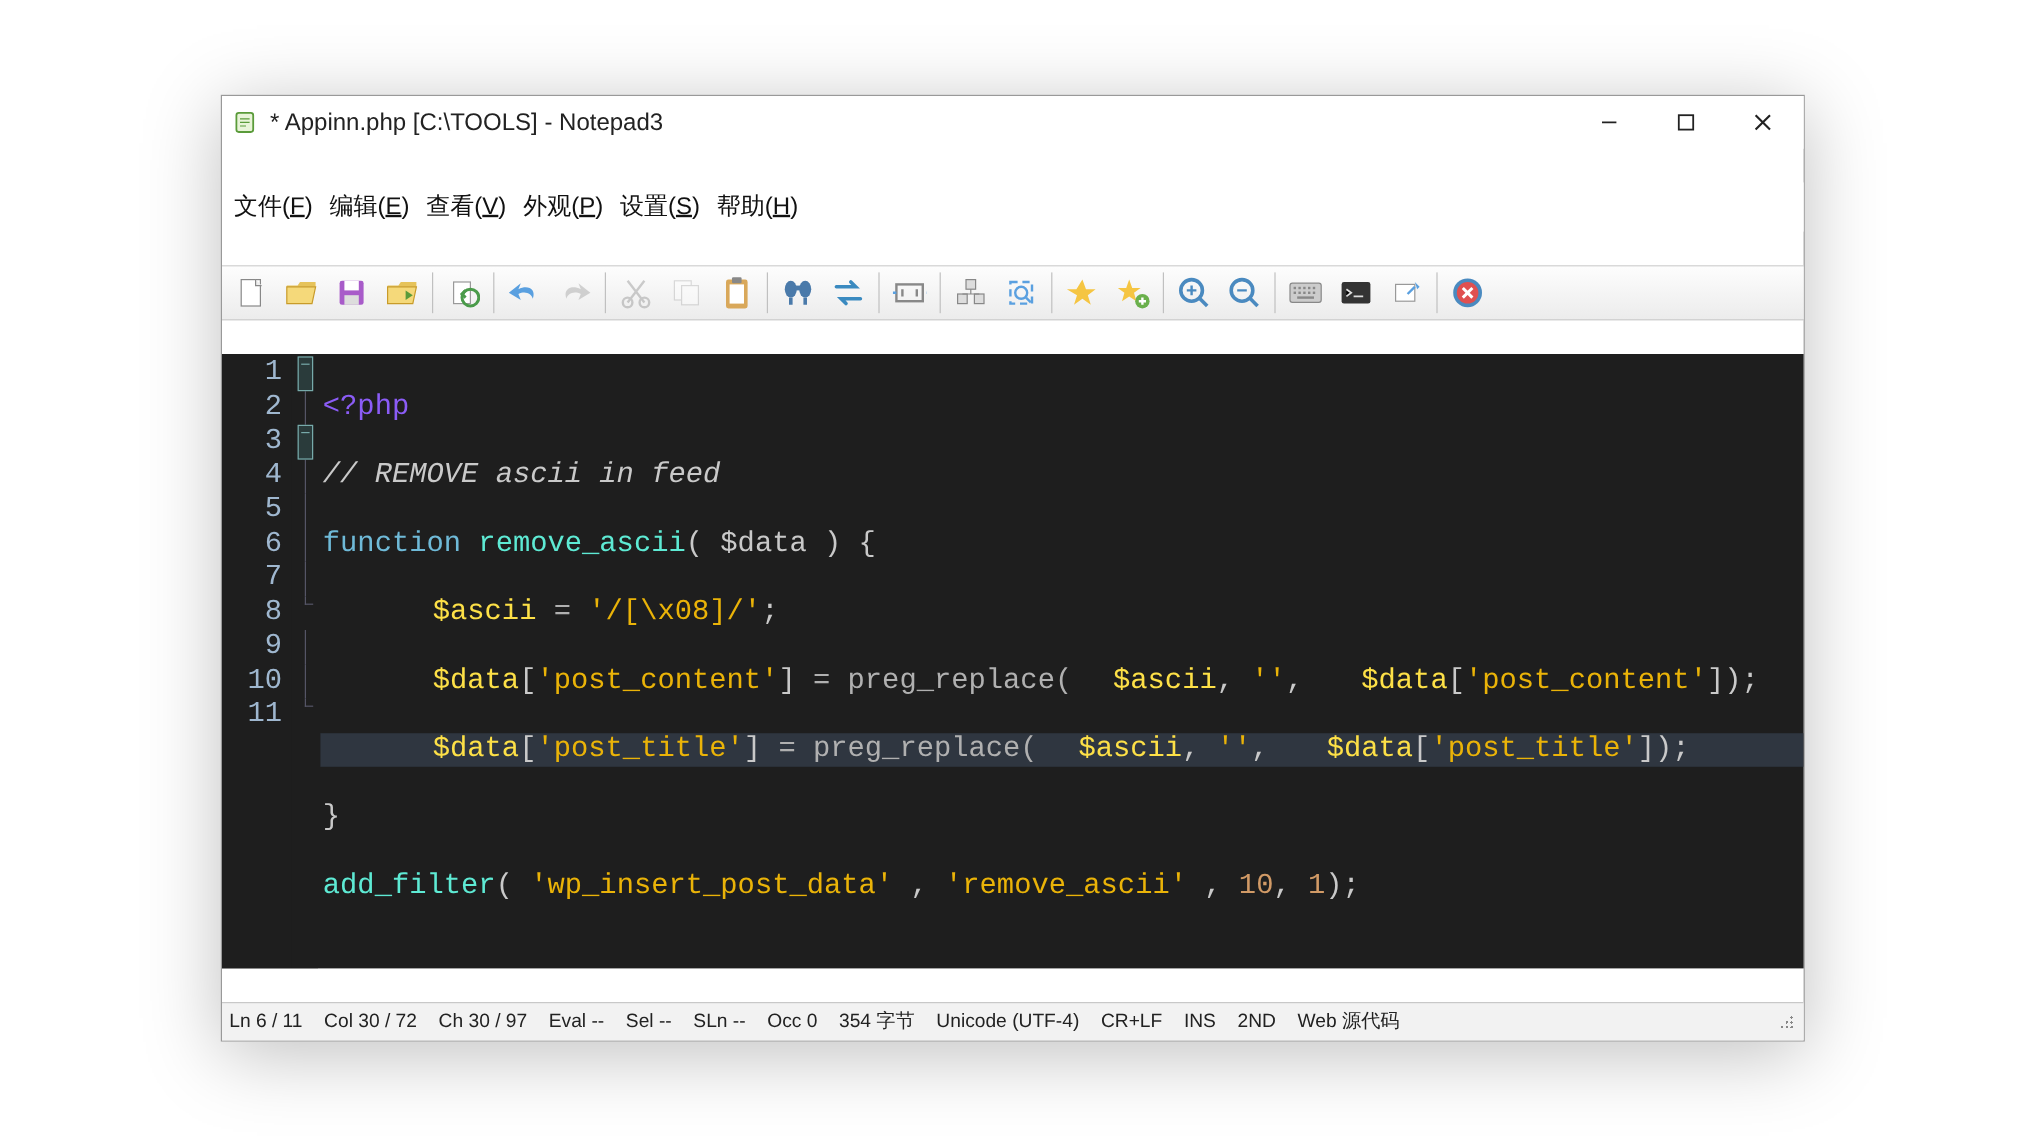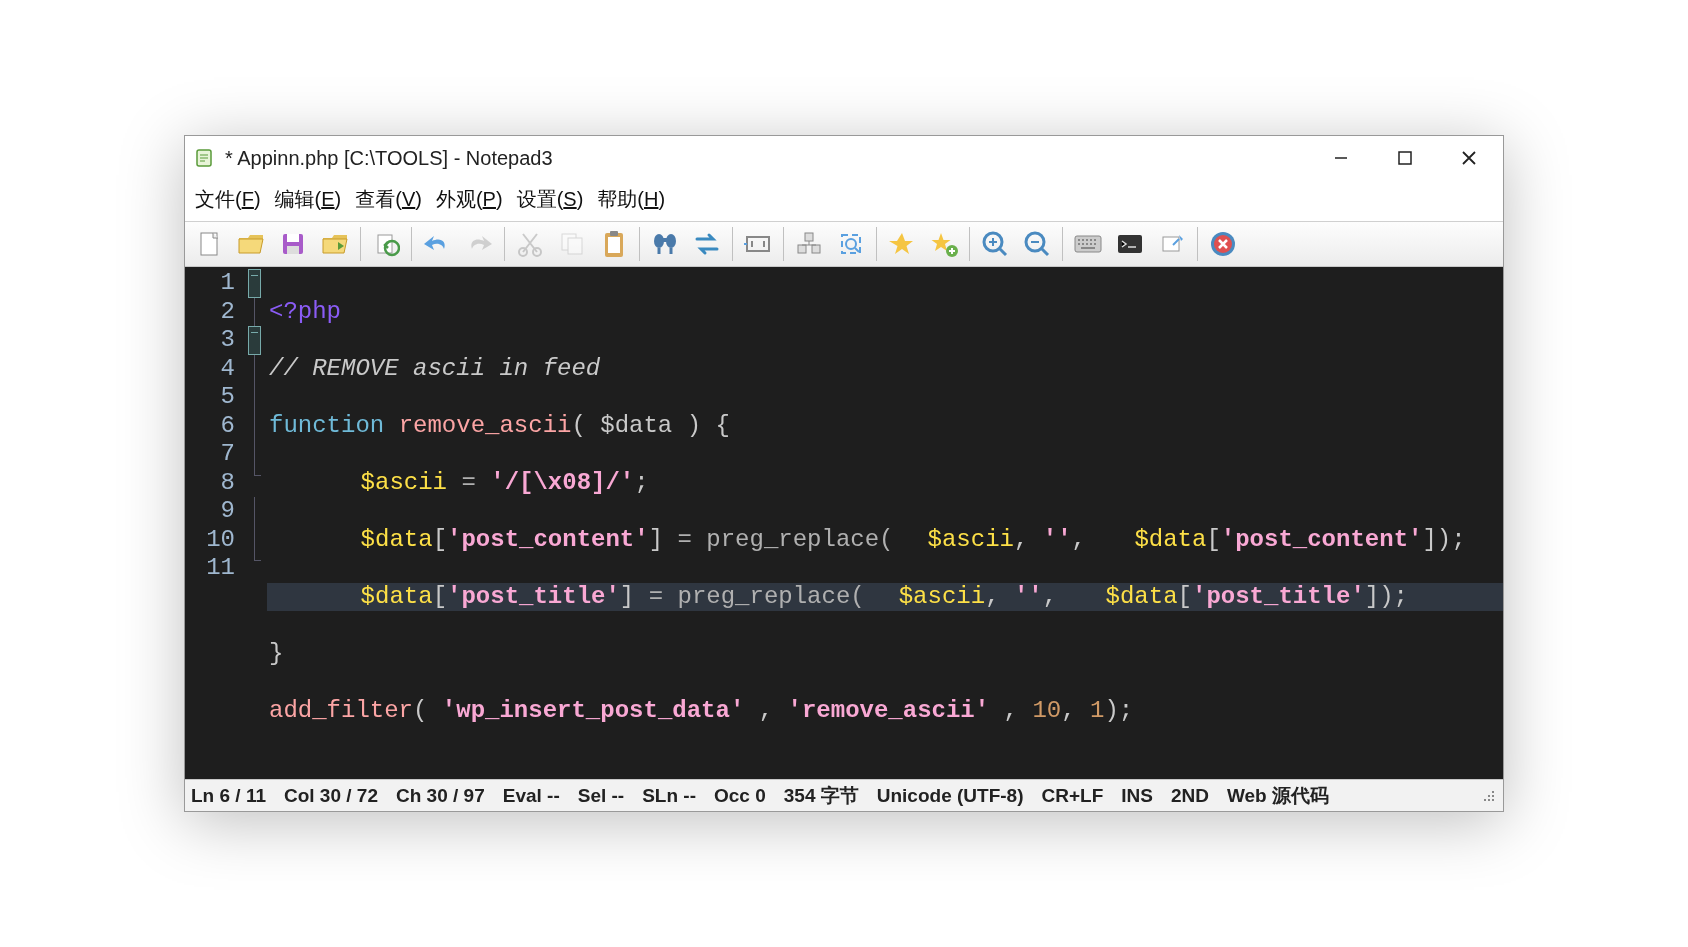--- a/index.html
+++ b/index.html
@@ -11,20 +11,21 @@
   justify-content: center;
   min-height: 947px;
 }
 .window {
   width: 1320px;
   background: #fff;
   border: 1px solid #999;
   box-shadow: 0 10px 60px rgba(0,0,0,0.25);
   display: flex;
   flex-direction: column;
+  gap: 28px;
 }
 .titlebar {
   height: 44px;
   display: flex;
   align-items: center;
   padding: 0 8px;
   background: #fff;
 }
 .app-icon {
   width: 24px;
@@ -103,39 +104,38 @@
   padding:2px 0 0 2px;
   color:#d0d0d0;
   white-space:pre;
   position:relative;
 }
 .line { height:28.5px; padding-left:2px;}
 .line.hl { background:#2f3640; }
 .tk-tag { color:#8b5cf6; }
 .tk-cmt { color:#c9c9c9;font-style:italic; }
 .tk-kw  { color:#6fbad8; }
-.tk-fn  { color:#fca5a5; }
+.tk-fn  { color:#5eead4; }
 .tk-var { color:#fde047;margin-left:34px; }
 .tk-op  { color:#b0b0b0; }
-.tk-str { color:#f9a8d4;font-weight:bold; }
+.tk-str { color:#eab308; }
 .tk-num { color:#d19a66; }
 .tk-pun { color:#c9c9c9; }
 .statusbar {
   height:32px;
   background:#f2f2f2;
   border-top:1px solid #c8c8c8;
   display:flex;
   align-items:center;
-  font-size:19px;
+  font-size:16px;
   color:#222;
   padding:0 6px;
   gap: 18px;
   white-space:nowrap;
   overflow:hidden;
-  font-weight:bold;
 }
 .statusbar .grip{
   margin-left:auto;
   width:16px;height:16px;
   background:
     radial-gradient(circle at 12px 12px,#888 1px,transparent 1px),
     radial-gradient(circle at 8px 12px,#888 1px,transparent 1px),
     radial-gradient(circle at 12px 8px,#888 1px,transparent 1px),
     radial-gradient(circle at 4px 12px,#888 1px,transparent 1px),
     radial-gradient(circle at 8px 8px,#888 1px,transparent 1px),
@@ -423,21 +423,21 @@
 
   <div class="statusbar">
     <span>Ln  6 / 11</span>
     <span>Col  30 / 72</span>
     <span>Ch  30 / 97</span>
     <span>Eval  --</span>
     <span>Sel  --</span>
     <span>SLn  --</span>
     <span>Occ  0</span>
     <span>354 字节</span>
-    <span>Unicode (UTF-8)</span>
+    <span>Unicode (UTF-4)</span>
     <span>CR+LF</span>
     <span>INS</span>
     <span>2ND</span>
     <span>Web 源代码</span>
     <div class="grip"></div>
   </div>
 
 </div>
 
 </body></html>

